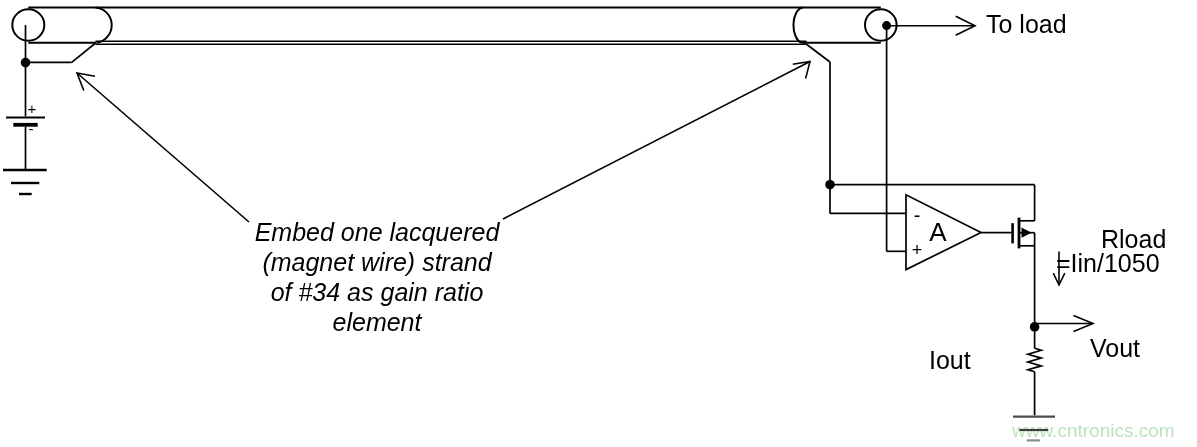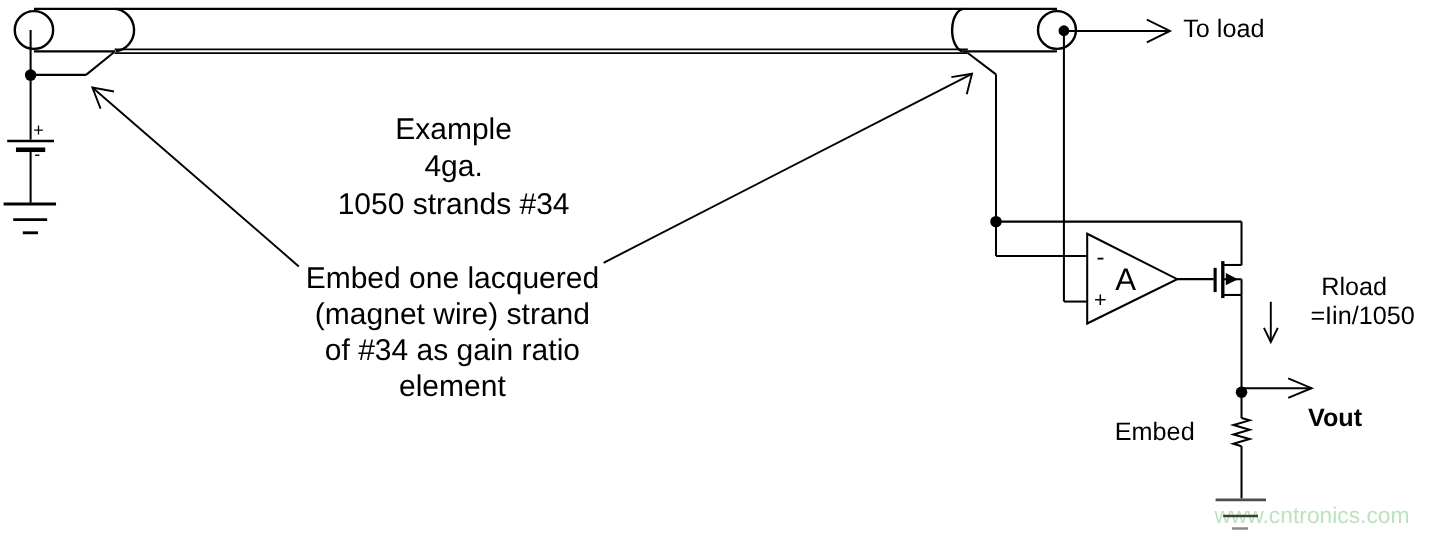--- a/index.html
+++ b/index.html
@@ -7,29 +7,29 @@
     --wm:#bce3bc;
     --gndgray:#4d4d4d;
   }
   html,body{margin:0;padding:0;background:#fff;}
   #stage{
     position:relative;width:1197px;height:447px;background:#fff;
     font-family:"Liberation Sans",sans-serif;color:var(--ink);overflow:hidden;
   }
   #art{position:absolute;left:0;top:0;z-index:1;}
   .txt{position:absolute;z-index:2;white-space:pre-line;color:var(--ink);}
-  .f25{font-size:21px;line-height:25px;}
+  .f25{font-size:25px;line-height:25px;}
   .note{text-align:center;transform:translateX(-50%);}
   .ctr{transform:translate(-50%,-52%);white-space:nowrap;}
   #note-example{left:378px;top:93px;line-height:31px;font-size:25px;}
-  #note-embed{left:377px;top:217px;line-height:30px;font-size:25px;}
+  #note-embed{left:377px;top:217px;line-height:30px;font-size:25px;font-style:italic;}
   #lbl-toload{left:986px;top:12px;}
   #lbl-iout{left:1101px;top:227px;}
-  #lbl-iinformula{left:1056px;top:251px;margin-left:36px;}
-  #lbl-vout{left:1090px;top:336px;font-weight:bold;}
+  #lbl-iinformula{left:1056px;top:251px;}
+  #lbl-vout{left:1090px;top:336px;}
   #lbl-voutformula{left:1048px;top:363px;}
   #lbl-rload{left:929px;top:348px;}
   #lbl-opamp-a{left:938px;top:233px;font-size:26px;line-height:26px;}
   #lbl-opamp-minus{left:917px;top:215px;font-size:20px;line-height:20px;}
   #lbl-opamp-plus{left:917px;top:250px;font-size:18px;line-height:18px;}
   #lbl-batt-plus{left:32px;top:109px;font-size:15px;line-height:15px;}
   #lbl-batt-minus{left:31px;top:129px;font-size:15px;line-height:15px;}
   #watermark{left:1012px;top:421px;font-size:19px;line-height:19px;color:var(--wm);z-index:0;}
   svg .w{stroke:var(--ink);stroke-width:1.7;fill:none;}
   svg .thick{stroke:var(--ink);stroke-width:2;fill:none;}
@@ -131,30 +131,27 @@
       <polyline class="w" points="1034.6,348.3 1041.3,350.3 1027.9,354.2 1041.3,358.1 1027.9,362 1041.3,365.9 1027.9,369.8 1034.6,371.8"></polyline>
       <line class="w" x1="1034.6" y1="371.8" x2="1034.6" y2="415.3"></line>
     </g>
     <g>
       <line x1="1013" y1="416.6" x2="1055" y2="416.6" stroke="var(--gndgray)" stroke-width="2.4"></line>
       <line x1="1019.3" y1="430" x2="1048.3" y2="430" stroke="#3d3d3d" stroke-width="2.2"></line>
       <line x1="1026.7" y1="440.4" x2="1040" y2="440.4" stroke="#8a8a8a" stroke-width="2.2"></line>
     </g>
   </svg>
 
-  <div class="txt note" id="note-example">Example
-4ga.
-1050 strands #34</div>
   <div class="txt note" id="note-embed">Embed one lacquered
 (magnet wire) strand
 of #34 as gain ratio
 element</div>
   <div class="txt f25" id="lbl-toload">To load</div>
   <div class="txt f25" id="lbl-iout">Rload</div>
   <div class="txt f25" id="lbl-iinformula">=Iin/1050</div>
   <div class="txt f25" id="lbl-vout">Vout</div>
-  <div class="txt f25" id="lbl-rload">Embed</div>
+  <div class="txt f25" id="lbl-rload">Iout</div>
   <div class="txt ctr" id="lbl-opamp-a">A</div>
   <div class="txt ctr" id="lbl-opamp-minus">-</div>
   <div class="txt ctr" id="lbl-opamp-plus">+</div>
   <div class="txt ctr" id="lbl-batt-plus">+</div>
   <div class="txt ctr" id="lbl-batt-minus">-</div>
 </div>
 
 </body></html>

